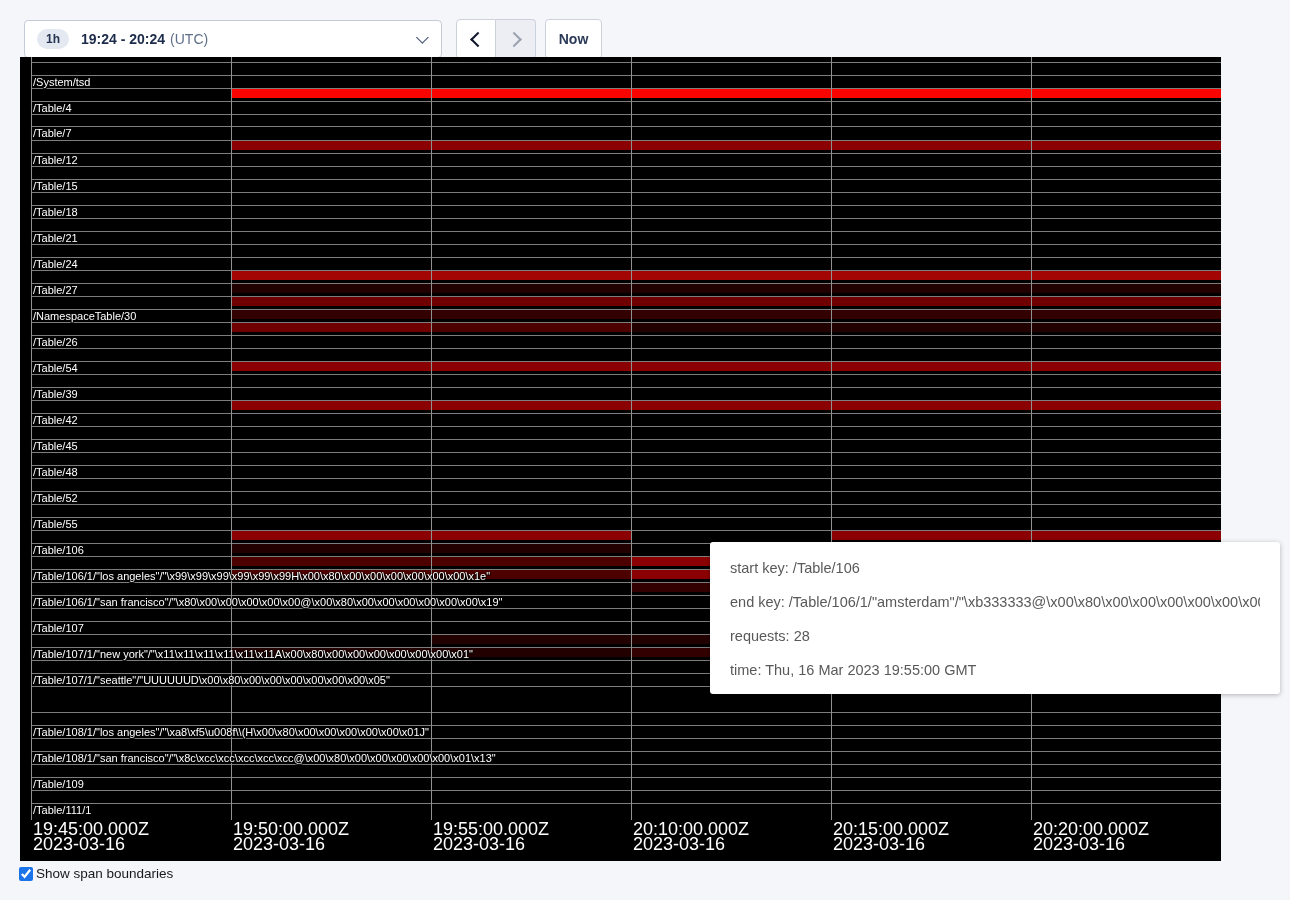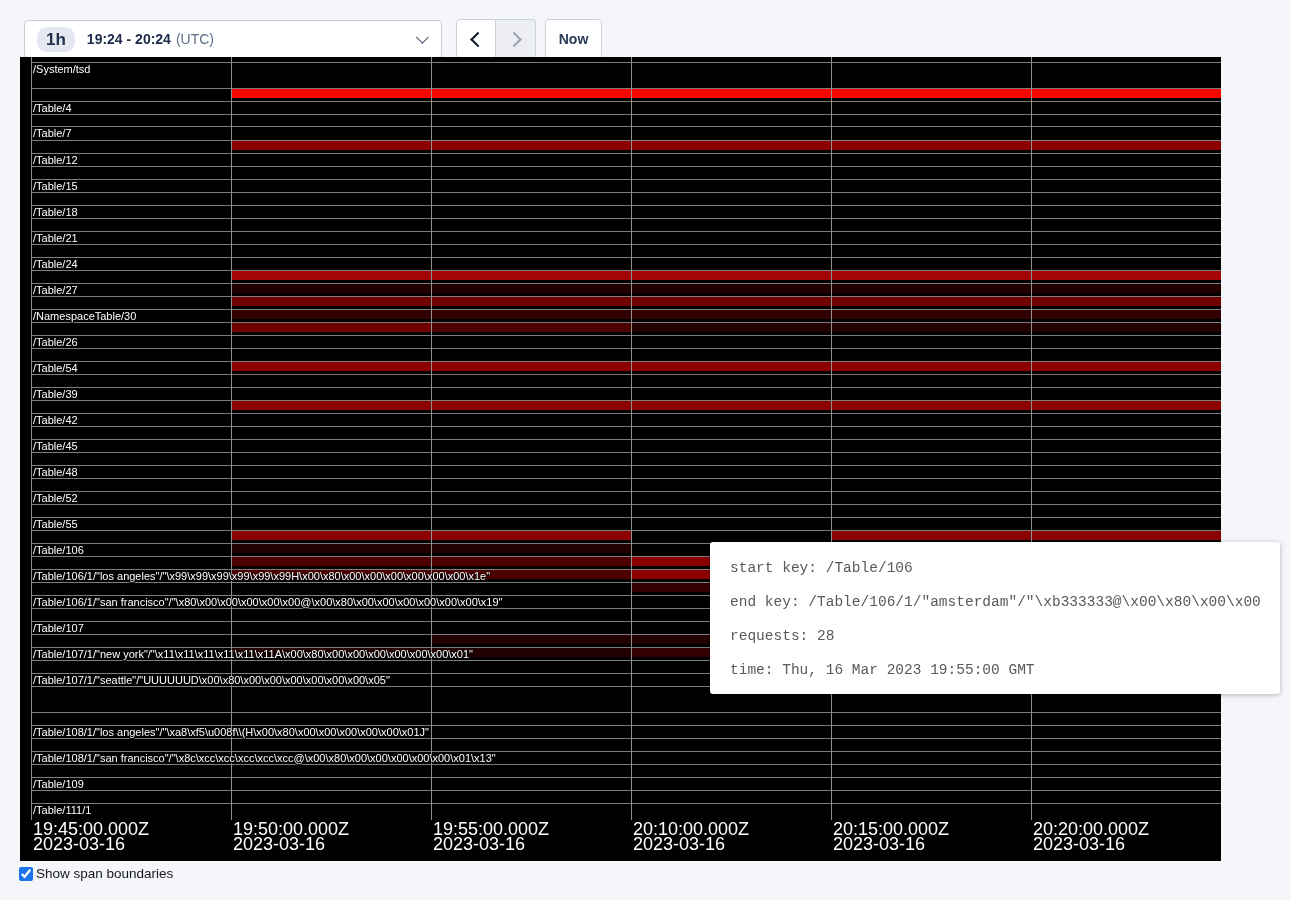--- a/index.html
+++ b/index.html
@@ -8,21 +8,21 @@
     background:#f4f6fa;
     font-family:"Liberation Sans",sans-serif;
   }
   
   .range-select{
     position:absolute;left:24px;top:20px;width:418px;height:38px;
     background:#fff;border:1px solid #c5ccd8;border-radius:4px;
     display:flex;align-items:center;padding:0 12px;box-sizing:border-box;cursor:pointer;
   }
   .range-badge{
-    background:#e4e9f1;color:#23324f;font-weight:700;font-size:17px;
+    background:#e4e9f1;color:#23324f;font-weight:700;font-size:12px;
     padding:4px 9px;border-radius:10px;line-height:1;
   }
   .range-text{margin-left:12px;font-weight:700;font-size:14px;color:#1c2b4a;}
   .range-tz{margin-left:5px;font-size:14px;color:#5f6f8a;}
   .caret-down{
     margin-left:auto;width:8px;height:8px;border-left:1.6px solid #3d4d6b;border-bottom:1.6px solid #3d4d6b;
     transform:rotate(-45deg) translateY(-3px);
   }
   .nav-group{position:absolute;left:456px;top:19px;height:40px;display:flex;}
   .nav-btn{
@@ -53,21 +53,21 @@
     text-shadow:1px 1px 0 #000, -1px 1px 0 #000, 0 0 2px #000;z-index:4;
   }
   .hm-colline{position:absolute;top:0;width:1px;height:763px;background:#909090;z-index:3;}
   .hm-tick{position:absolute;top:765px;color:#fff;font-size:18px;line-height:15px;white-space:nowrap;z-index:4;}
   
   .kv-tooltip{
     position:absolute;left:710px;top:542px;width:570px;height:152px;box-sizing:border-box;
     background:#fff;border-radius:3px;box-shadow:0 1px 5px rgba(0,0,0,.28);
     padding:16px 20px 0 20px;z-index:20;color:#595959;font-size:14.5px;
   }
-  .kv-tooltip .tip-line{margin:0 0 13px 0;line-height:21px;white-space:nowrap;overflow:hidden;font-family:Liberation Mono, monospace;}
+  .kv-tooltip .tip-line{margin:0 0 13px 0;line-height:21px;white-space:nowrap;overflow:hidden;}
   
   .footer{position:absolute;left:19px;top:866px;display:flex;align-items:center;}
   .footer input{width:14px;height:14px;margin:0;accent-color:#1a73e8;cursor:pointer;}
   .footer label{font-size:13.5px;color:#15181d;margin-left:3px;}
 </style>
 </head>
 <body>
 
 <div class="range-select">
   <span class="range-badge">1h</span>
@@ -82,21 +82,21 @@
   </button>
   <button class="nav-btn next">
     <span class="chev right"></span>
   </button>
 </div>
 
 <button class="now-btn">Now</button>
 
 <div class="kv-canvas" id="kv-canvas">
     <div class="hm-row" style="top: 5px;"></div>
-    <div class="hm-row" style="top: 5px; text-align: center;">
+    <div class="hm-row" style="top: 18px; text-align: center;">
       <span class="hm-label">/System/tsd</span>
     </div>
     <div class="hm-row" style="top: 31px;">
       <div class="hm-cell" style="left: 200px; width: 200px; background: rgb(250, 4, 0);"></div>
       <div class="hm-cell" style="left: 400px; width: 200px; background: rgb(250, 4, 0);"></div>
       <div class="hm-cell" style="left: 600px; width: 200px; background: rgb(250, 4, 0);"></div>
       <div class="hm-cell" style="left: 800px; width: 200px; background: rgb(250, 4, 0);"></div>
       <div class="hm-cell" style="left: 1000px; width: 190px; background: rgb(250, 4, 0);"></div>
     </div>
     <div class="hm-row" style="top: 44px;">

